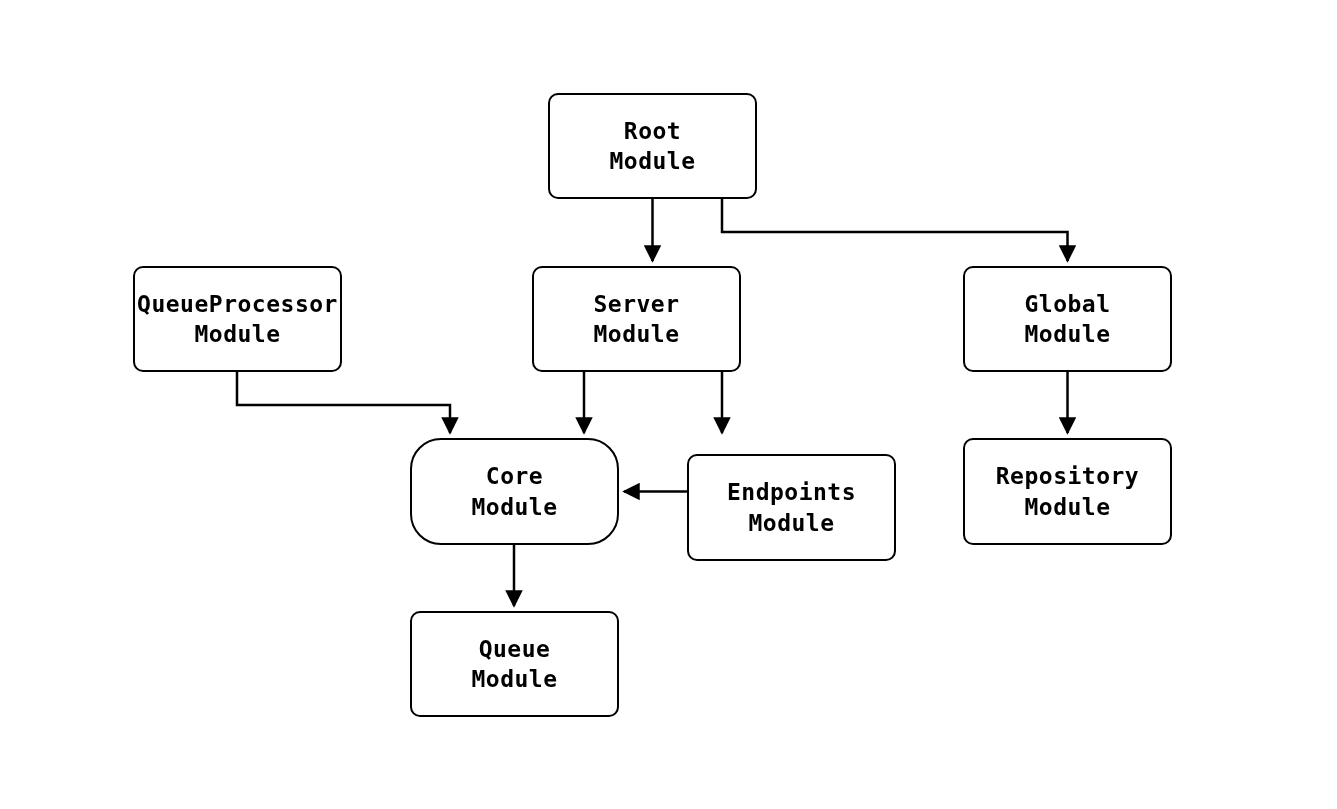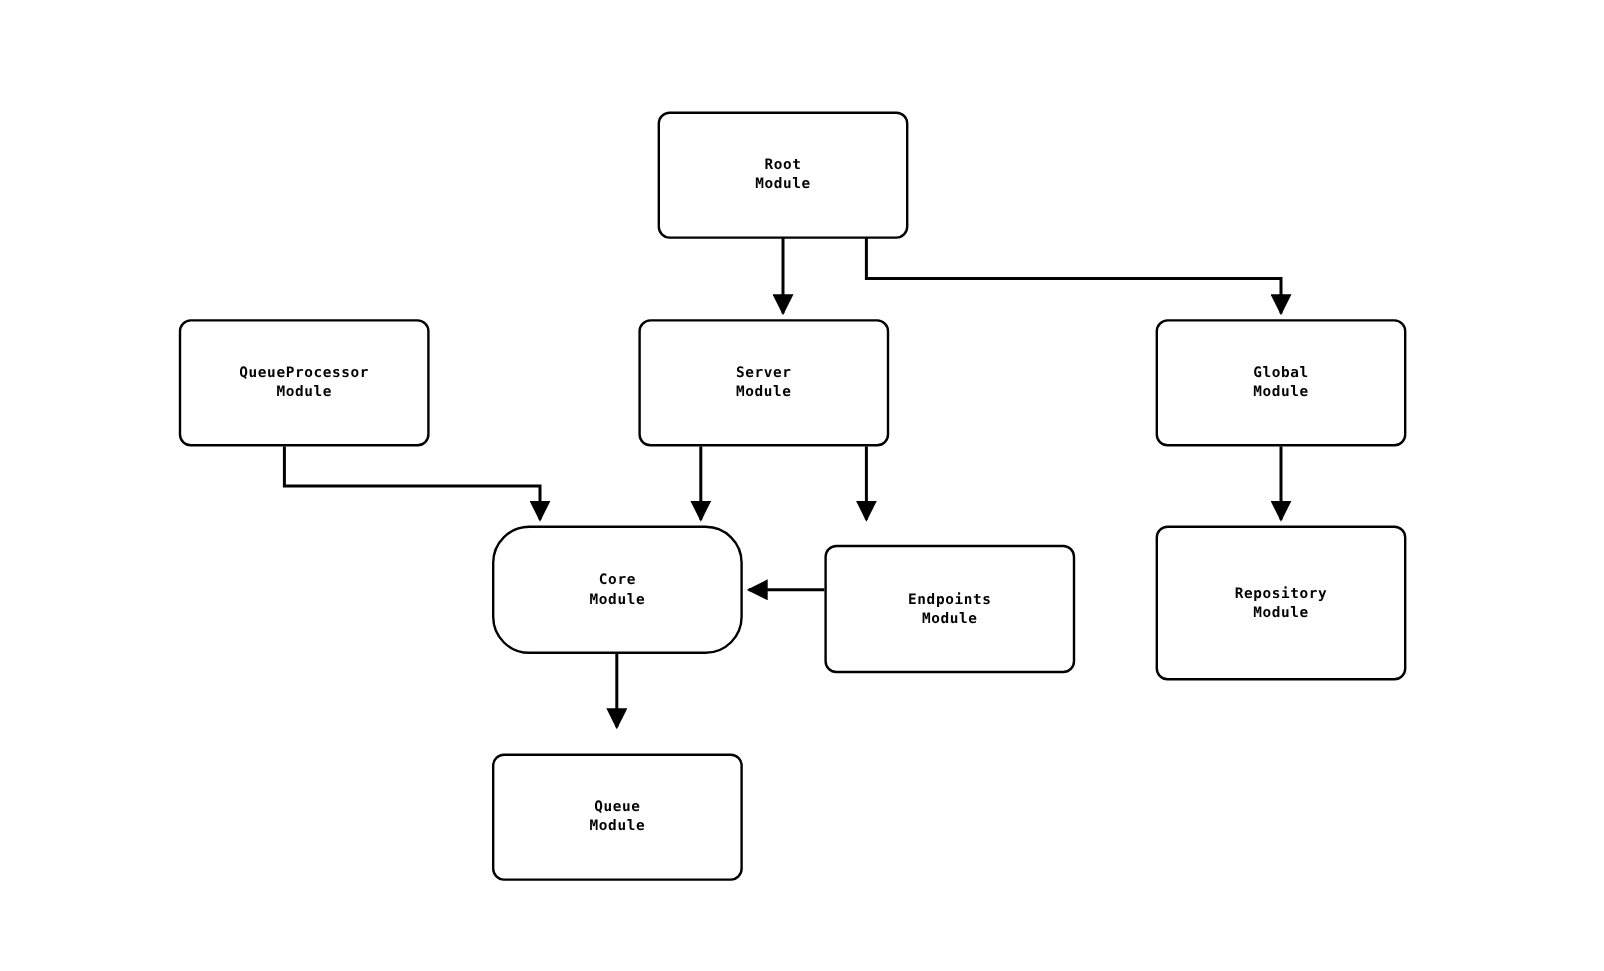--- a/index.html
+++ b/index.html
@@ -31,21 +31,21 @@
     background: #ffffff;
     border: 2.5px solid #000000;
     border-radius: 10px;
     display: flex;
     align-items: center;
     justify-content: center;
     text-align: center;
   }
   .node .label {
     font-weight: bold;
-    font-size: 12px;
+    font-size: 23px;
     line-height: 1.32;
     color: #000000;
     white-space: pre-line;
     letter-spacing: 0.5px;
   }
 </style>
 </head>
 <body>
 
 <div class="canvas">
@@ -64,21 +64,21 @@
     <path d="M687,491.5 L624,491.5" fill="none" stroke="#000000" stroke-width="2.5" marker-end="url(#arrow)"></path>
     <path d="M1067.5,372 L1067.5,433" fill="none" stroke="#000000" stroke-width="2.5" marker-end="url(#arrow)"></path>
     <path d="M514,545 L514,606" fill="none" stroke="#000000" stroke-width="2.5" marker-end="url(#arrow)"></path>
   </svg>
 
   <div class="node" style="left:548px; top:93px;">
     <span class="label">Root
 Module</span>
   </div>
 
-  <div class="node" style="left:149px; top:266px;">
+  <div class="node" style="left:133px; top:266px;">
     <span class="label">QueueProcessor
 Module</span>
   </div>
 
   <div class="node" style="left:532px; top:266px;">
     <span class="label">Server
 Module</span>
   </div>
 
   <div class="node" style="left:963px; top:266px;text-align:right;">
@@ -89,23 +89,23 @@
   <div class="node" style="left:410px; top:438px; height:107px;border-radius:31px;">
     <span class="label">Core
 Module</span>
   </div>
 
   <div class="node" style="left:687px; top:454px; height:107px;">
     <span class="label">Endpoints
 Module</span>
   </div>
 
-  <div class="node" style="left:963px; top:438px; height:129px;">
+  <div class="node" style="left:963px; top:438px; height:107px;">
     <span class="label">Repository
 Module</span>
   </div>
 
-  <div class="node" style="left:410px; top:628px;">
+  <div class="node" style="left:410px; top:611px;">
     <span class="label">Queue
 Module</span>
   </div>
 
 </div>
 
 </body></html>

